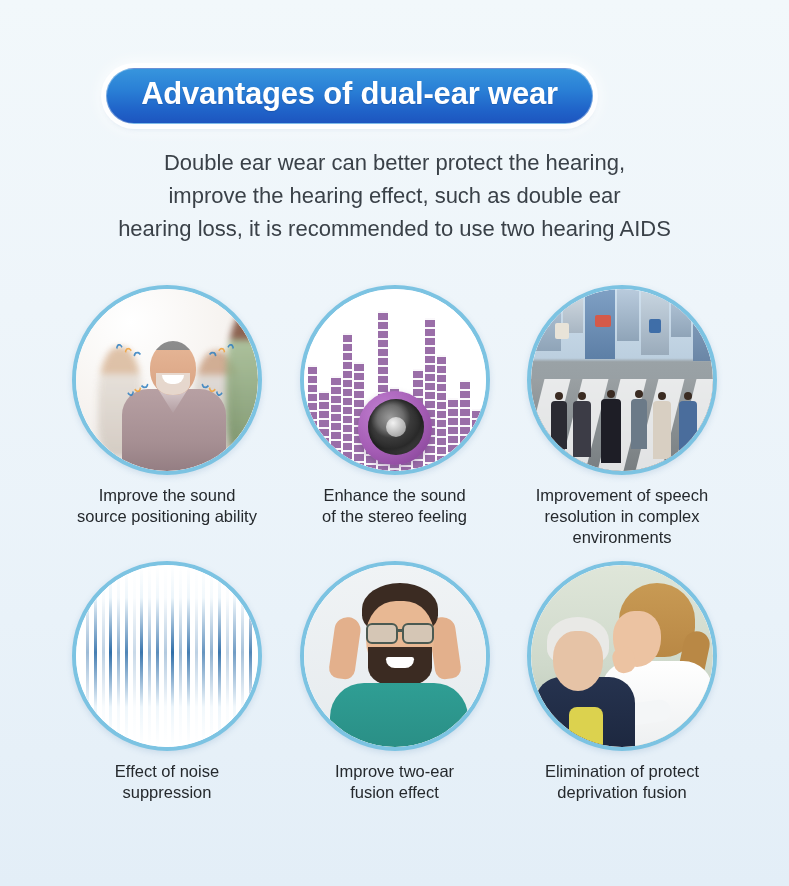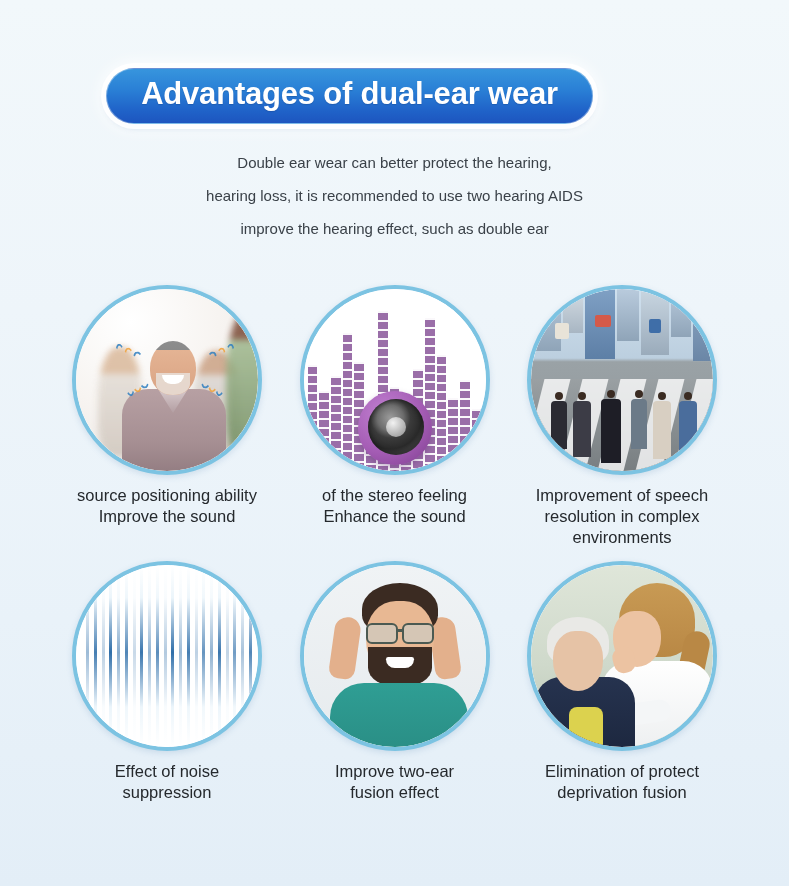--- a/index.html
+++ b/index.html
@@ -52,21 +52,21 @@
   }
 
   
   .subtitle {
     position: absolute;
     left: 0;
     top: 146px;
     width: 789px;
     text-align: center;
     color: #3a4148;
-    font-size: 15px;
+    font-size: 22px;
     line-height: 33px;
   }
   .subtitle .line { display: block; white-space: nowrap; }
 
   
   .grid {
     position: absolute;
     left: 62px;
     top: 285px;
     width: 665px;
@@ -339,22 +339,22 @@
 <div class="page">
 
   <div class="title-wrap">
     <div class="title-banner">
       <span class="title-text">Advantages of dual-ear wear</span>
     </div>
   </div>
 
   <div class="subtitle">
     <span class="line">Double ear wear can better protect the hearing,</span>
+    <span class="line">improve the hearing effect, such as double ear</span>
     <span class="line">hearing loss, it is recommended to use two hearing AIDS</span>
-    <span class="line">improve the hearing effect, such as double ear</span>
   </div>
 
   <div class="grid">
 
     <div class="row row-1">
 
       <div class="cell">
         <div class="circle">
           <div class="art art-room">
             <div class="blur-person bp-1"></div>
@@ -367,22 +367,22 @@
             <div class="man-smile"></div>
             <div class="wave wl1"></div>
             <div class="wave wl2"></div>
             <div class="wave wl3"></div>
             <div class="wave wr1"></div>
             <div class="wave wr2"></div>
             <div class="wave wr3"></div>
           </div>
         </div>
         <div class="caption">
+          <span class="cline">Improve the sound</span>
           <span class="cline">source positioning ability</span>
-          <span class="cline">Improve the sound</span>
         </div>
       </div>
 
       <div class="cell">
         <div class="circle">
           <div class="art art-eq">
             <div class="eqbars">
               <div class="eqcol" style="height:58%"></div>
               <div class="eqcol" style="height:44%"></div>
               <div class="eqcol" style="height:52%"></div>
@@ -399,22 +399,22 @@
               <div class="eqcol" style="height:50%"></div>
               <div class="eqcol" style="height:34%"></div>
             </div>
             <div class="speaker">
               <div class="speaker-cone"></div>
             </div>
             <div class="cable"></div>
           </div>
         </div>
         <div class="caption">
+          <span class="cline">Enhance the sound</span>
           <span class="cline">of the stereo feeling</span>
-          <span class="cline">Enhance the sound</span>
         </div>
       </div>
 
       <div class="cell">
         <div class="circle">
           <div class="art art-city">
             <div class="bldg-strip">
               <div class="sky-build" style="left:4px;width:26px;height:62px;"></div>
               <div class="sky-build" style="left:32px;width:20px;height:44px;background:linear-gradient(180deg,#d5dde4,#a8b6c3);"></div>
               <div class="sky-build" style="left:54px;width:30px;height:70px;background:linear-gradient(180deg,#7fa0c4,#5d7fa6);"></div>

